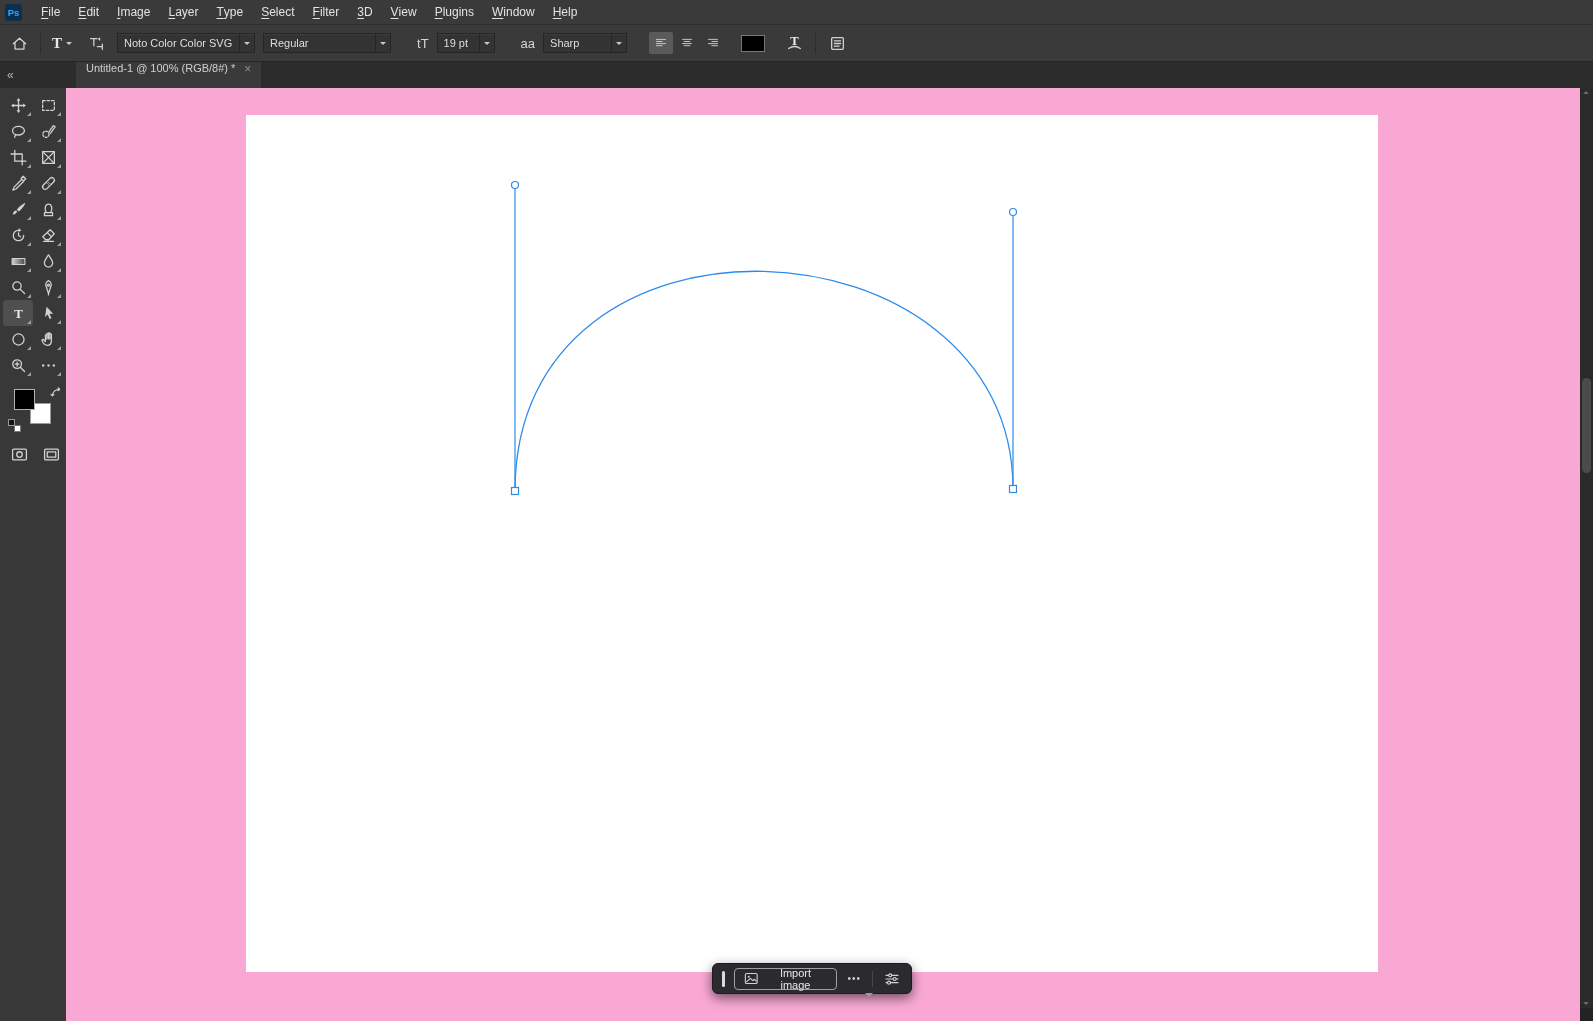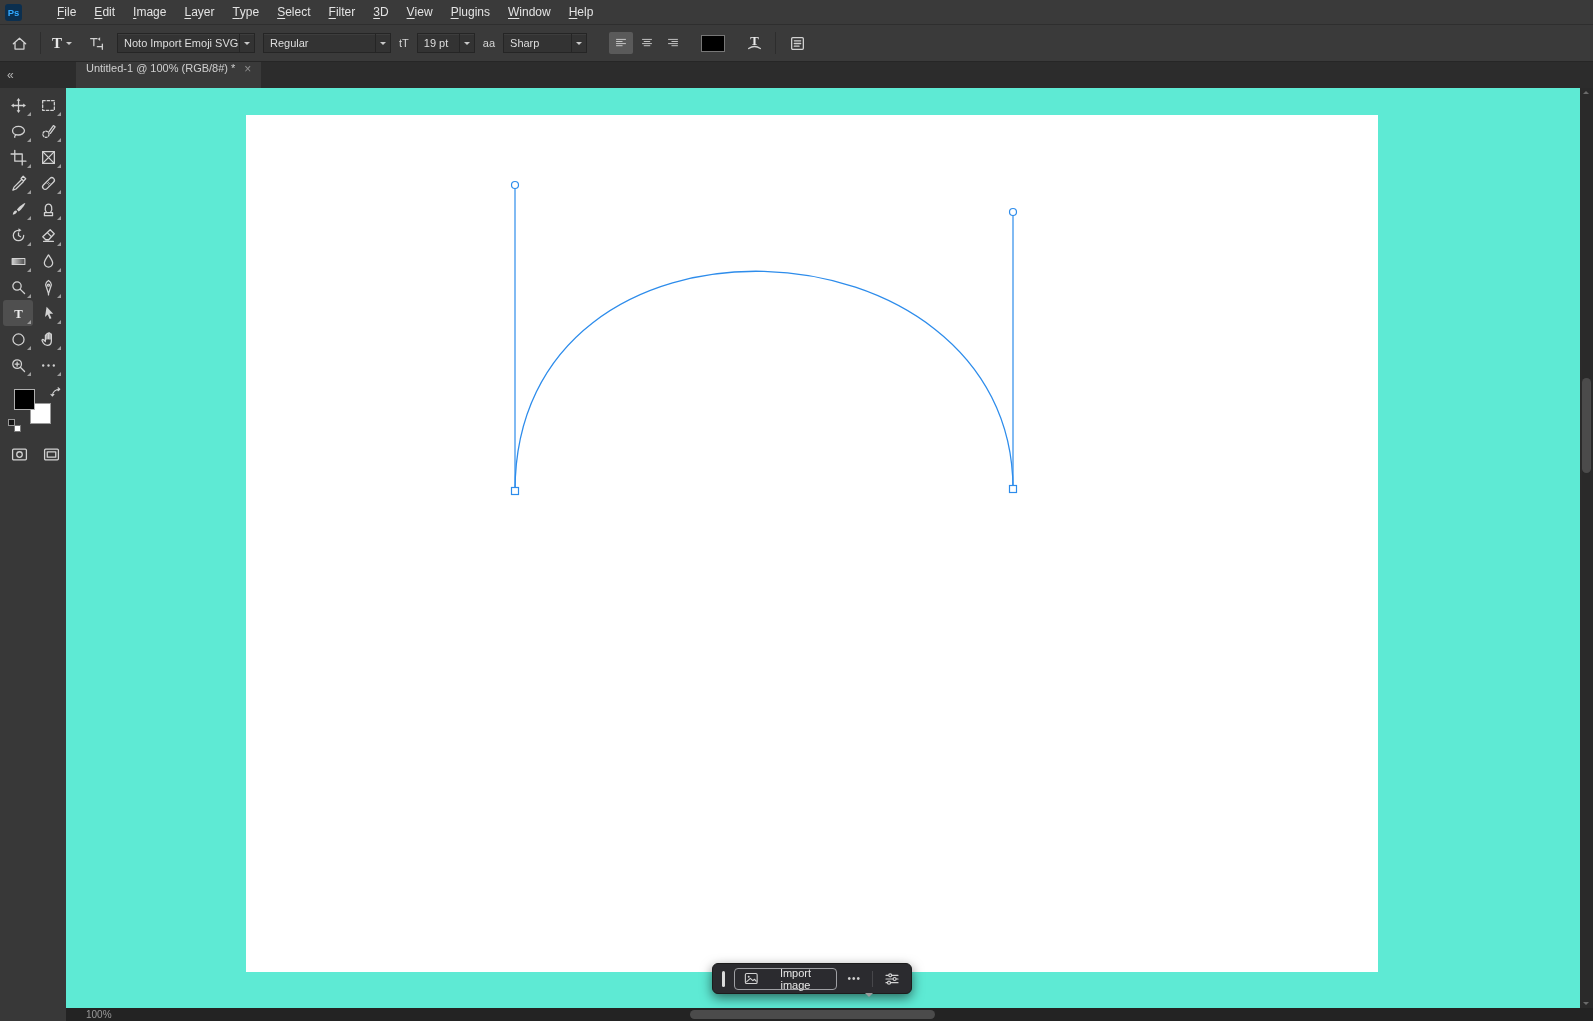--- a/index.html
+++ b/index.html
@@ -4,37 +4,37 @@
 <style>
   html,body{margin:0;padding:0;width:1593px;height:1021px;overflow:hidden;
     background:#1e1e1e;font-family:"Liberation Sans",sans-serif;
     -webkit-font-smoothing:antialiased;}
   *{box-sizing:border-box;}
   button{font-family:inherit;cursor:pointer;}
 
   
   .menubar{height:24px;background:#3a3a3a;display:flex;align-items:center;
     color:#e3e3e3;font-size:12px;}
-  .pslogo{width:17px;height:17px;margin:0 26px 0 5px;border-radius:3px;
+  .pslogo{width:17px;height:17px;margin:0 10px 0 5px;border-radius:3px;
     background:#0b2f4f;color:#31a8ff;font-weight:bold;font-size:9.5px;
     display:flex;align-items:center;justify-content:center;}
   .mi{padding:0 9px;height:100%;display:flex;align-items:center;cursor:default;}
   .mi u{text-decoration-thickness:1px;text-underline-offset:2px;}
 
   
   .optbar{height:38px;background:#3a3a3a;border-top:1px solid #2e2e2e;
     border-bottom:1px solid #262626;display:flex;align-items:center;
     gap:8px;padding:0 6px;color:#d8d8d8;}
   .ob-btn{background:none;border:none;height:26px;min-width:26px;display:flex;
     align-items:center;justify-content:center;padding:0 3px;}
   .ob-sep{width:1px;height:22px;background:#2d2d2d;}
   .bigT{font-family:"Liberation Serif",serif;font-weight:bold;font-size:15px;color:#e8e8e8;}
   .dd-caret{margin-left:4px;border:3.5px solid transparent;border-top-color:#c9c9c9;
     display:inline-block;transform:translateY(2px);}
-  .ob-glyph{font-size:11px;color:#d5d5d5;margin-left:0;}
+  .ob-glyph{font-size:13px;color:#d5d5d5;margin-left:18px;}
   .combo{height:20px;background:#333333;border:1px solid #252525;
     box-shadow:inset 0 1px 0 rgba(255,255,255,.05);display:flex;align-items:center;
     font-size:11px;color:#dedede;}
   .combo-val{flex:1;padding:0 6px;white-space:nowrap;overflow:hidden;}
   .combo-btn{width:15px;height:100%;border-left:1px solid #252525;display:flex;
     align-items:center;justify-content:center;}
   .caret{border:3.5px solid transparent;border-top-color:#c9c9c9;transform:translateY(2px);}
   .align-group{display:flex;gap:2px;margin-left:14px;}
   .al-btn{width:24px;height:22px;background:none;border:none;display:flex;
     align-items:center;justify-content:center;border-radius:2px;}
@@ -73,21 +73,21 @@
   .swap{position:absolute;right:3px;top:0;cursor:pointer;}
   .mini{position:absolute;left:2px;bottom:0;width:13px;height:13px;cursor:pointer;}
   .mini-b{position:absolute;left:0;top:0;width:7px;height:7px;background:#151515;
     border:1px solid #999;z-index:1;}
   .mini-w{position:absolute;right:0;bottom:0;width:7px;height:7px;background:#fff;
     border:1px solid #777;}
   .bottomtools{display:flex;gap:13px;margin:14px 0 0 10px;}
   .bt{background:none;border:none;padding:0;}
 
   
-  .canvasarea{flex:1;position:relative;background:#5eead4;overflow:hidden;}
+  .canvasarea{flex:1;position:relative;background:#f9a8d4;overflow:hidden;}
   .doc{position:absolute;left:180px;top:27px;width:1132px;height:857px;background:#fff;}
   .doc svg{position:absolute;left:0;top:0;pointer-events:none;}
 
   
   .taskbar{position:absolute;left:646px;top:875px;width:200px;height:31px;
     background:#2b2b2f;border:1px solid #1c1c1c;border-radius:6px;
     box-shadow:0 4px 12px rgba(0,0,0,.55);display:flex;align-items:center;
     gap:9px;padding:0 9px;}
   .drag{width:3px;height:16px;background:#dcdcdc;border-radius:2px;cursor:grab;}
   .import{display:flex;align-items:center;gap:6px;height:22px;padding:0 9px;
@@ -144,21 +144,21 @@
     <span class="dd-caret"></span>
   </button>
   <button class="ob-btn">
     <svg class="ti" width="17" height="17" viewBox="0 0 16 16">
       <path d="M2.5 3.5h6M5.5 3.5V10"></path>
         <path d="M13.5 8.5v5M13.5 11H8.8"></path>
         <path class="f" d="M11.4 2 9.2 3.8l2.2 1.8z"></path>
     </svg>
   </button>
   <div class="combo" style="width:138px">
-    <span class="combo-val">Noto Import Emoji SVG</span>
+    <span class="combo-val">Noto Color Color SVG</span>
     <span class="combo-btn">
         <i class="caret"></i>
       </span>
   </div>
   <div class="combo" style="width:128px">
     <span class="combo-val">Regular</span>
     <span class="combo-btn">
         <i class="caret"></i>
       </span>
   </div>
@@ -418,19 +418,15 @@
       </button>
       <i class="tb-caret"></i>
     </div>
 
     <div class="vscroll">
       <i class="varrow up"></i>
       <div class="vthumb"></div>
       <i class="varrow down"></i>
     </div>
 
-    <div class="bottombar">
-      <span class="zoomtext">100%</span>
-      <div class="hthumb"></div>
-    </div>
     <div class="corner"></div>
   </div>
 </div>
 
 </body></html>

